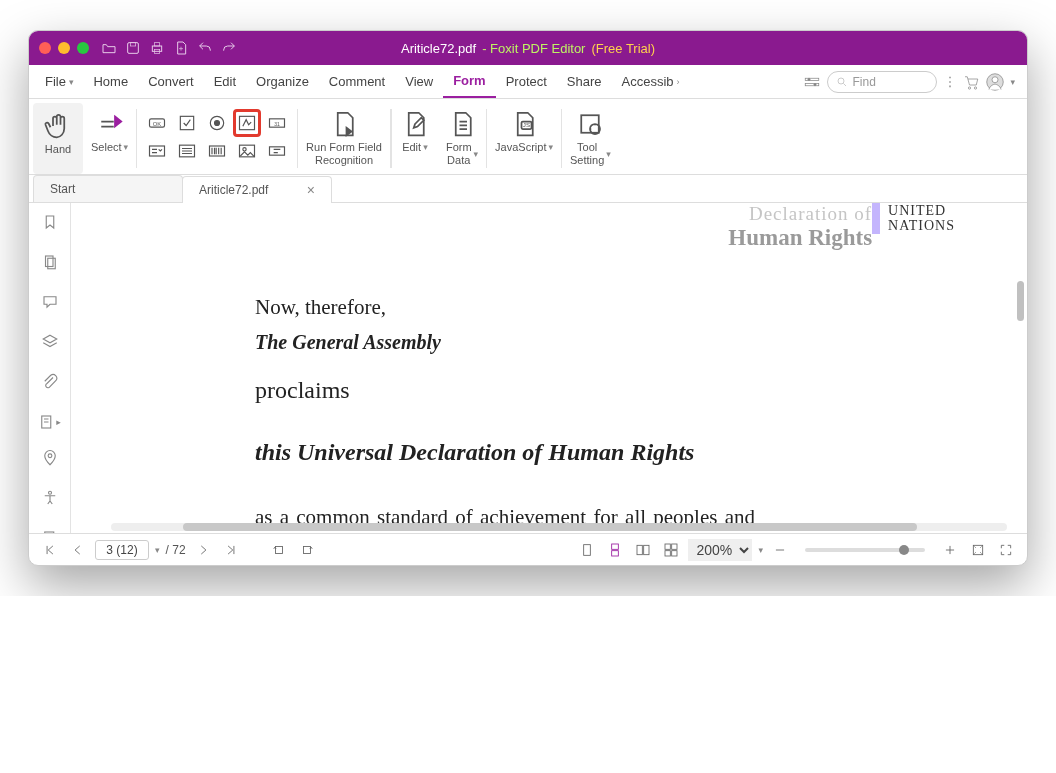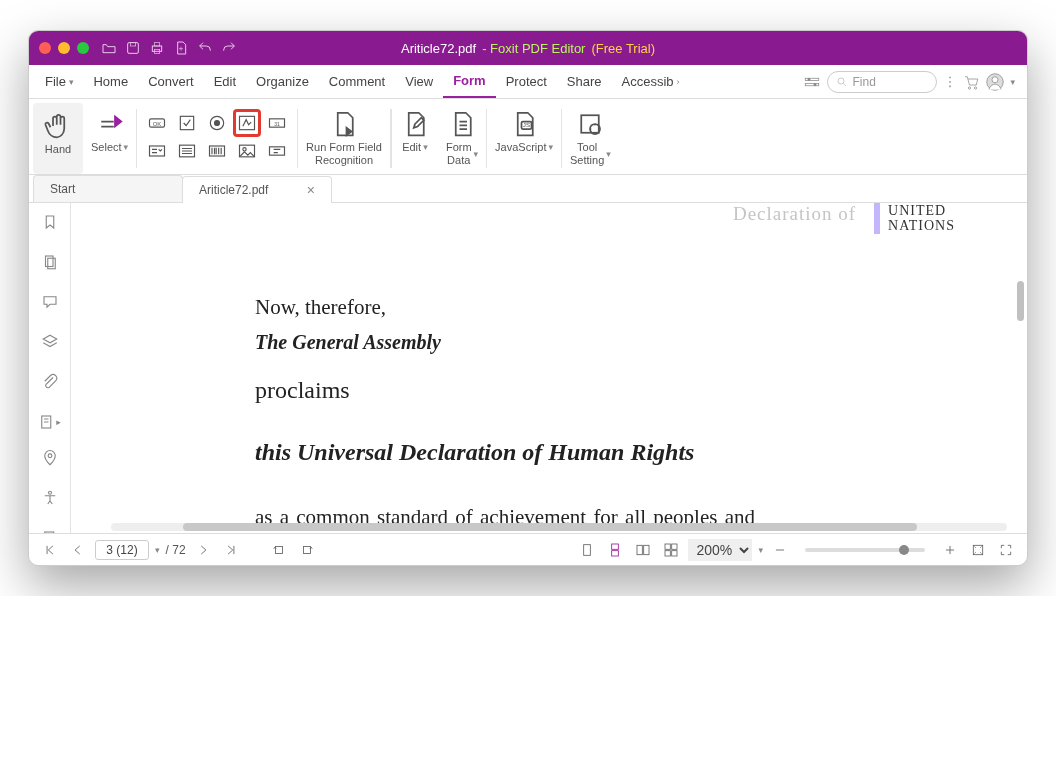--- a/index.html
+++ b/index.html
@@ -42,25 +42,25 @@
   .tab { padding: 5px 16px; border:1px solid #ddd; border-bottom:none; border-top-left-radius:4px; border-top-right-radius:4px; margin-right:-1px; background:#f5f5f5; min-width:150px; display:flex; align-items:center; justify-content:space-between;}
   .tab.active { background:#fff; position:relative; top:1px;}
   .tab .close { color:#888; font-size:14px; margin-left:14px;}
   
   .workspace { flex:1; display:flex; overflow:hidden;}
   .sidebar { width:42px; border-right:1px solid #e3e3e3; display:flex; flex-direction:column; align-items:center; padding-top:10px; gap:18px;}
   .sidebar svg { width:18px; height:18px; stroke:#888; fill:none; stroke-width:1.5;}
   .sidebar-item { cursor:pointer; position:relative;}
   .doc-area { flex:1; position:relative; overflow:hidden;}
   .page { position:absolute; left:0; top:0; right:12px; bottom:12px; background:#fff; padding: 0 0 0 180px;}
-  .page-header { position:absolute; top:0; right:60px; display:flex; align-items:flex-start; gap:18px;}
+  .page-header { position:absolute; top:0; right:60px; display:flex; align-items:flex-start; }
   .hr-head { text-align:right;}
   .hr-head .line1{ color:#c5c5c5; font-family:Georgia,serif; font-size:19px; letter-spacing:1px;}
   .hr-head .line2{ color:#9a9a9a; font-family:Georgia,serif; font-size:23px; font-weight:600;}
-  .un-logo { border-left:6px solid #c4b5fd; padding-left:8px; font-family:Georgia,serif; font-size:14px; letter-spacing:1px; color:#333; line-height:1.1;}
+  .un-logo { border-left:8px solid #c4b5fd; padding-left:8px; font-family:Georgia,serif; font-size:14px; letter-spacing:1px; color:#333; line-height:1.1;}
   .body-text { position:absolute; top:90px; left:184px; width:500px; font-family:Liberation Serif, serif; color:#222; font-size:21px; line-height:1.4;}
   .body-text .ga { font-style:italic; font-weight:600; font-size:20px; margin-top:6px;}
   .body-text .proclaims { margin-top:18px; font-size:24px;}
   .body-text .udhr { font-style:italic; font-weight:600; font-size:24px; margin-top:28px;}
   .body-text .para { margin-top:28px; text-align:justify; font-size:21px; line-height:1.9;}
   .scroll-h { position:absolute; left:40px; right:20px; bottom:2px; height:8px; background:#eee; border-radius:4px;}
   .scroll-h .thumb{ position:absolute; left:8%; width:82%; height:100%; background:#c8c8c8; border-radius:4px;}
   .scroll-v-thumb { position:absolute; right:3px; top:78px; width:7px; height:40px; background:#c0c0c0; border-radius:4px;}
   
   .statusbar { height:32px; border-top:1px solid #ddd; display:flex; align-items:center; padding:0 10px; font-size:12px; color:#555; gap:6px;}
@@ -347,20 +347,21 @@
       <div class="sidebar-item"><svg viewBox="0 0 24 24">
             <rect x="5" y="4" width="12" height="16"></rect>
             <path d="M15 14l4 3"></path>
           </svg></div>
     </div>
     <div class="doc-area">
       <div class="page">
         <div class="page-header">
           <div class="hr-head">
             <div class="line1">Declaration of</div>
+            <div class="line2">Human Rights</div>
           </div>
           <div class="un-logo">
             <div>UNITED</div>
               <div>NATIONS</div>
           </div>
         </div>
         <div class="body-text">
           <div>Now, therefore,</div>
           <div class="ga">The General Assembly</div>
           <div class="proclaims">proclaims</div>

